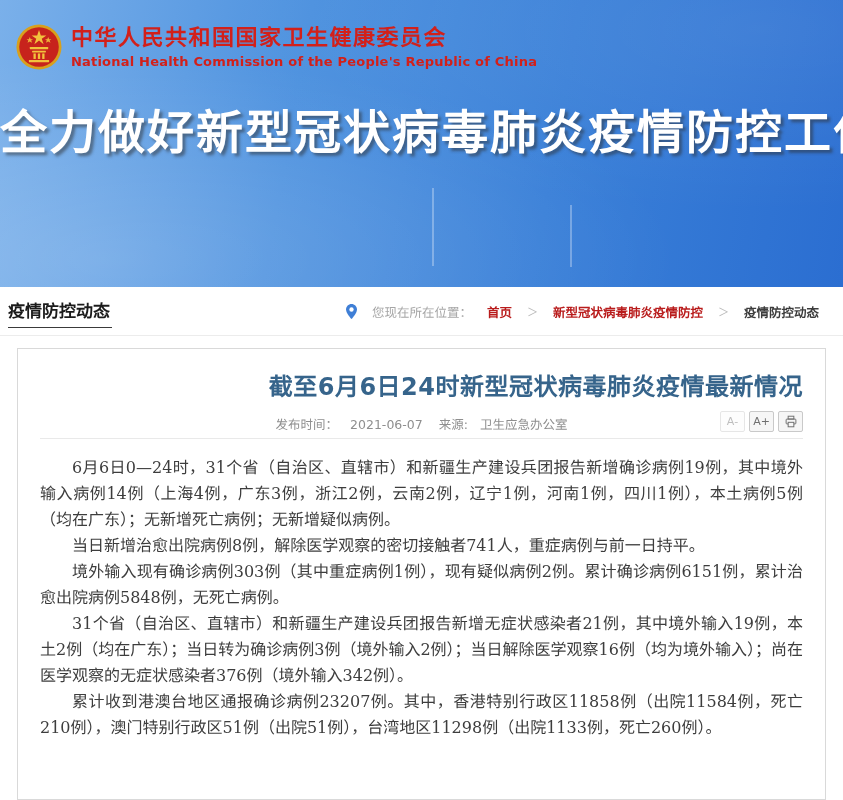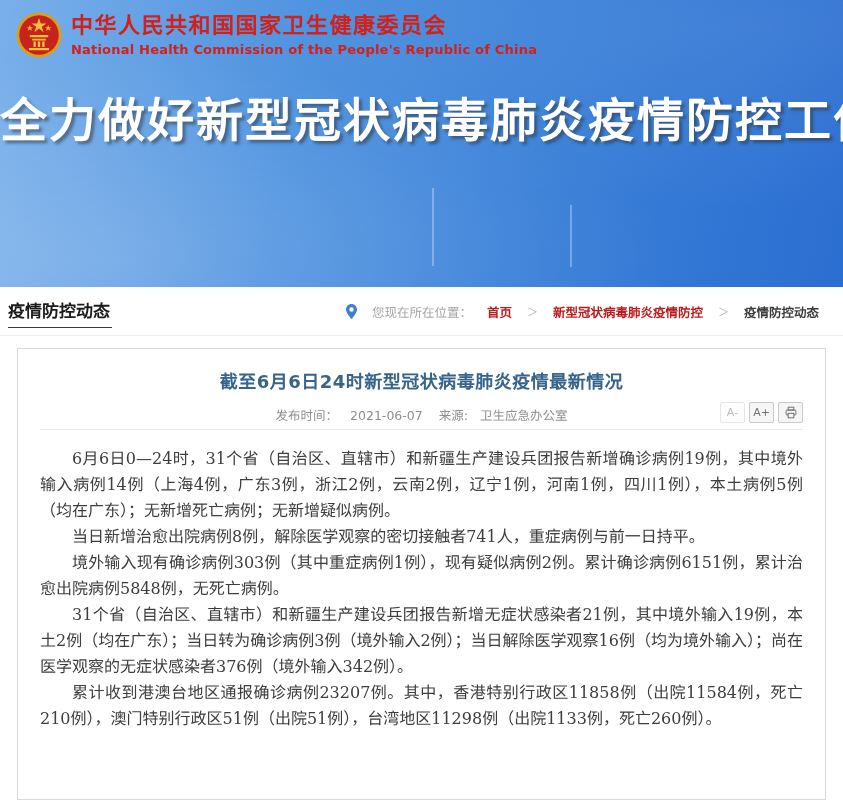--- a/index.html
+++ b/index.html
@@ -15,21 +15,21 @@
     position:relative; height:287px; overflow:hidden;
     background:
       radial-gradient(ellipse at 12% 90%, rgba(255,255,255,0.16), rgba(255,255,255,0) 55%),
       radial-gradient(ellipse at 90% 10%, rgba(255,255,255,0.08), rgba(255,255,255,0) 50%),
       linear-gradient(100deg,#7ab0ea 0%, #4e92df 35%, #3a80d8 65%, #2b6ed1 100%);
   }
   .photo-line { position:absolute; background:rgba(255,255,255,0.30); width:2px; }
   .photo-line.l1 { left:432px; top:188px; height:78px; }
   .photo-line.l2 { left:570px; top:205px; height:62px; }
 
-  .site-header { display:flex; align-items:center; padding:12px 0 0 16px; cursor:pointer; }
+  .site-header { display:flex; align-items:center; padding:24px 0 0 16px; cursor:pointer; }
   .emblem { width:46px; height:46px; flex:0 0 auto; }
   .site-title-block { margin-left:9px; }
   .site-title-zh { color:#d2201a; font-size:22px; font-weight:bold; letter-spacing:1.5px; line-height:1.2; }
   .site-title-en { color:#d2201a; font-size:13px; font-weight:bold; margin-top:3px; letter-spacing:0.2px; }
 
   .banner-slogan {
     margin-top:24px; text-align:center;
     color:#ffffff; font-size:47px; font-weight:bold; letter-spacing:2px;
     text-shadow:3px 3px 3px rgba(45,45,45,0.50);
     white-space:nowrap;
@@ -48,22 +48,22 @@
   .breadcrumb { display:flex; align-items:center; font-size:12.5px; color:#a6a6a6; gap:15px; white-space:nowrap; }
   .pin-icon { width:11px; height:15px; display:inline-block; }
   .crumb { color:#b91c1c; text-decoration:none; cursor:pointer;font-weight:bold; }
   .crumb-sep { color:#b8b8b8; font-size:11px; }
   .crumb.current { color:#3c3c3c; font-weight:bold; cursor:default; }
 
   
   .content { padding:12px 17px 0 17px; background:#fff; }
   .article-box { border:1px solid #d9d9d9; background:#fff; min-height:452px; padding:0 22px 20px; }
   .article-title {
-    margin:18px 0 0; text-align:center;
-    color:#36648b; font-size:18px; font-weight:bold; letter-spacing:0.5px;
+    margin:18px 0 0; text-align:right;
+    color:#36648b; font-size:24px; font-weight:bold; letter-spacing:0.5px;
   }
   .article-meta-row {
     position:relative; margin-top:12px; padding-bottom:5px;
     border-bottom:1px solid #e9e9e9;
     text-align:center; color:#8f8f8f; font-size:12.5px;
   }
   .meta-part { margin:0 6px; }
   .meta-tools { position:absolute; right:0; top:-3px; display:flex; gap:4px; }
   .tool-btn {
     width:25px; height:21px; font-size:11px; line-height:1; color:#6f6f6f;

